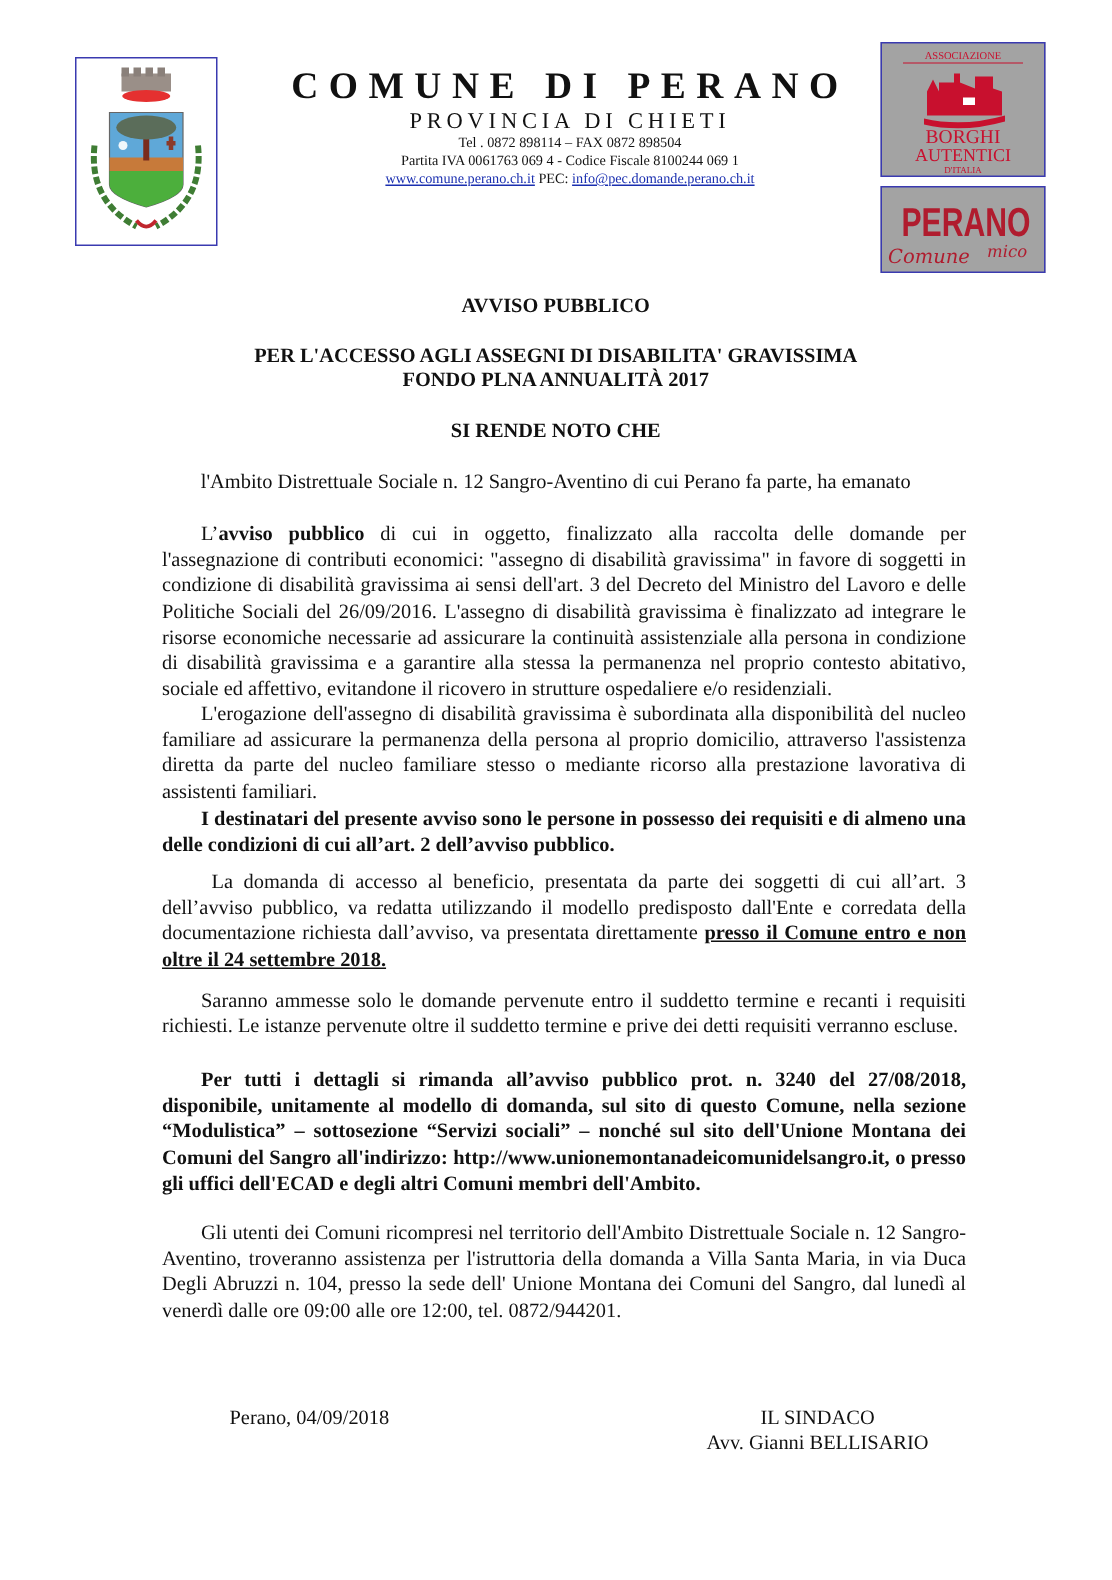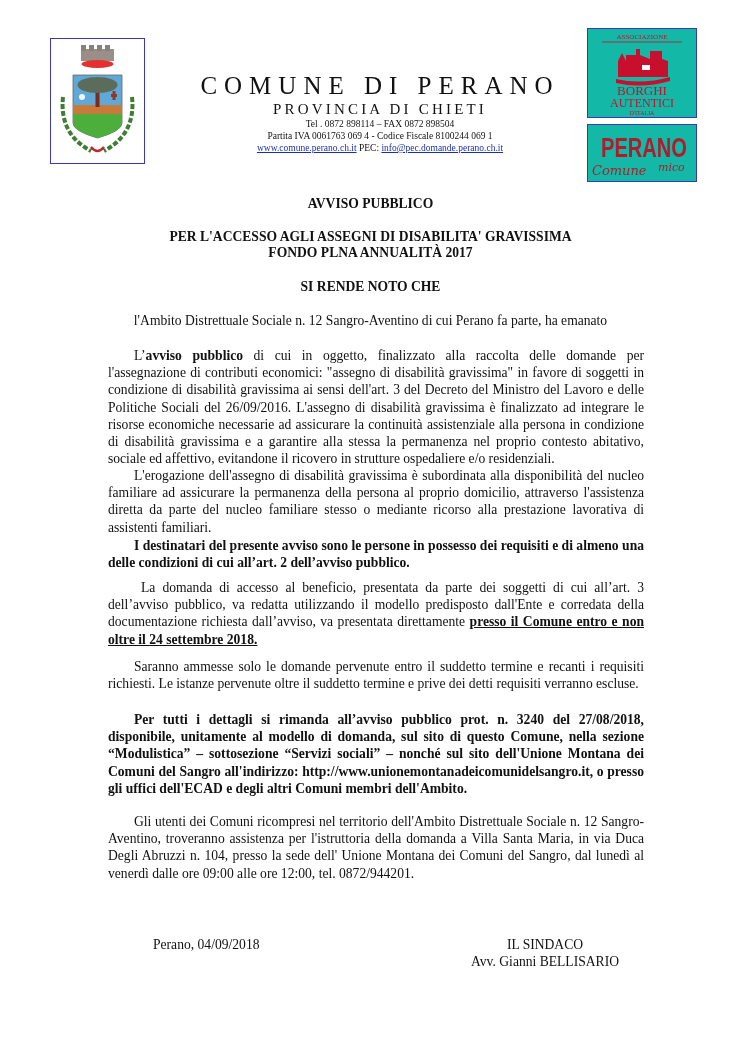--- a/index.html
+++ b/index.html
@@ -8,27 +8,27 @@
       font-family: "Liberation Serif", "DejaVu Serif", serif; color: #111;
     }
     .abs { position: absolute; }
 
     
     .crest {
       left: 50px; top: 38px; width: 92px; width: 93px; height: 124px;
       border: 1.5px solid #3a3ab0; background: #fff;
     }
     .letterhead { left: 180px; top: 44px; width: 400px; text-align: center; }
-    .lh-title { font-size: 25px; font-weight: normal; letter-spacing: 7px; line-height: 28px; margin-top: 28px; }
+    .lh-title { font-size: 25px; font-weight: bold; letter-spacing: 7px; line-height: 28px; }
     .lh-province { font-size: 15px; letter-spacing: 3.2px; line-height: 17px; margin-top: 1px; }
     .lh-address { font-size: 13px; font-weight: bold; line-height: 15px; }
     .lh-small { font-size: 9.5px; line-height: 12px; }
     .lh-link { color: #1a2fb0; text-decoration: underline; }
 
-    .logo-box { border: 1.5px solid #3a3ab0; background: #14b8a6; }
+    .logo-box { border: 1.5px solid #3a3ab0; background: #a3a3a3; }
     .borghi { left: 587px; top: 28px; width: 108px; height: 88px; }
     .perano-amico { left: 587px; top: 124px; width: 108px; height: 56px; }
 
     
     .center-head { left: 100px; width: 541px; text-align: center; font-weight: bold; font-size: 13.6px; line-height: 16px; }
     .intro { left: 100px; width: 541px; text-align: center; font-size: 13.6px; line-height: 16px; }
 
     .para {
       left: 108px; width: 536px; font-size: 13.6px; line-height: 17.2px;
       text-align: justify; text-align-last: left;

